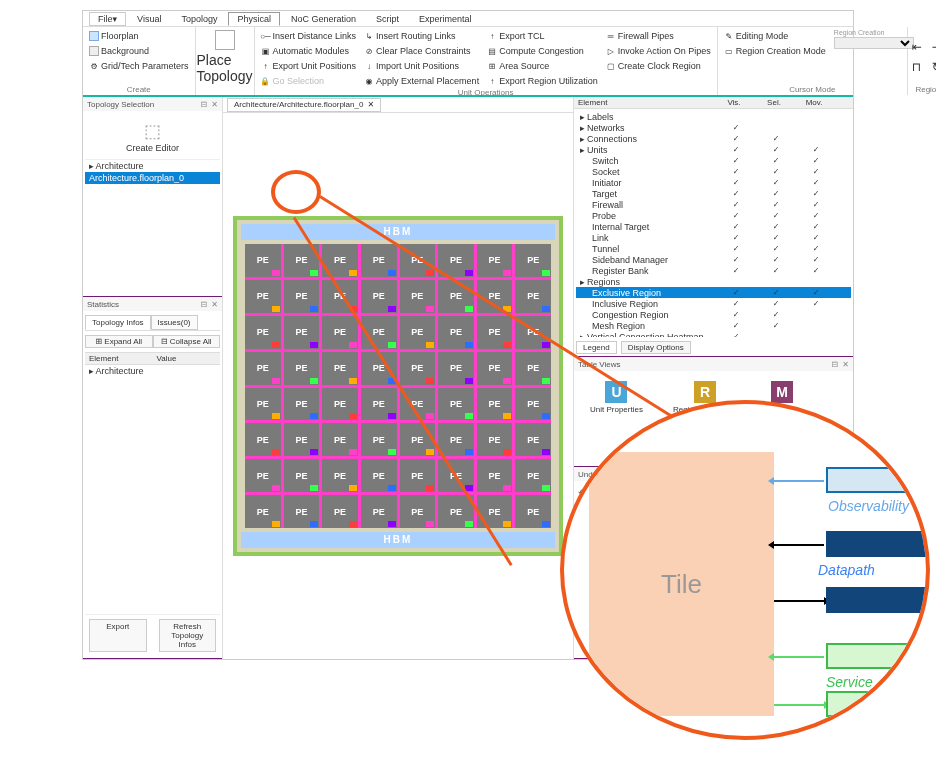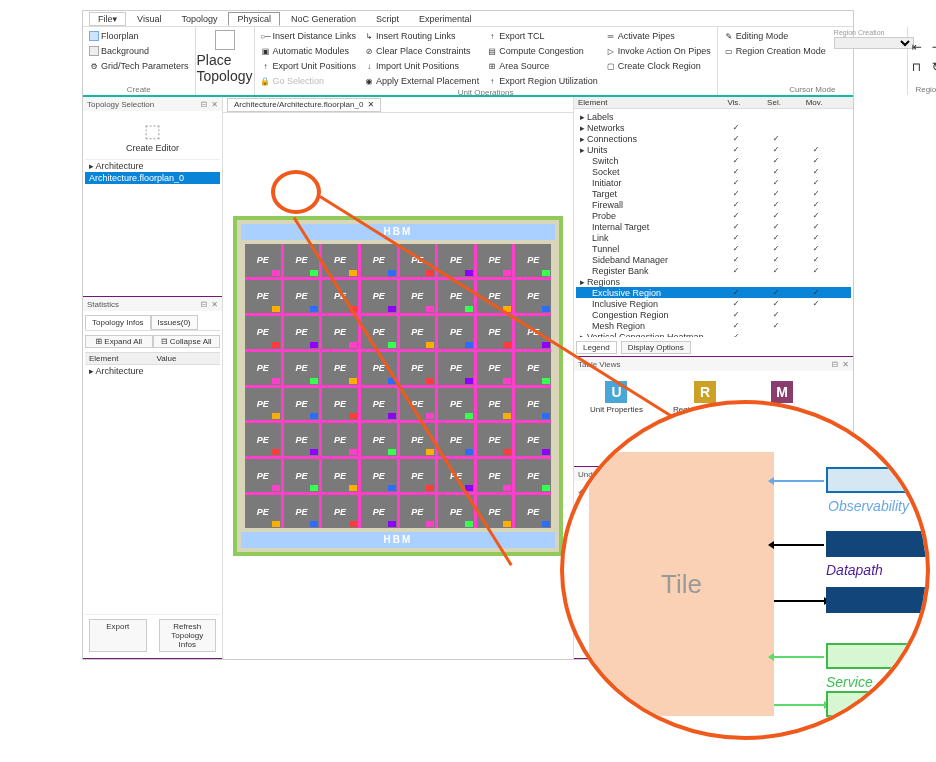--- a/index.html
+++ b/index.html
@@ -55,21 +55,21 @@
   .bottom-btn { flex:1; text-align:center; border:1px solid #ccc; background:#f8f8f8; padding:2px 2px; font-size:8px; }
 
   
   .doc-tab-row { height: 16px; display: flex; align-items: center; border-bottom: 1px solid #ddd; padding-left: 4px; }
   .doc-tab { padding: 0 6px; height: 14px; border:1px solid #ccc; display: flex; align-items: center; gap: 4px; background: #fff; font-size: 8px; }
   .canvas-area { flex:1; display:flex; align-items:center; justify-content:center; background:#fff; position: relative; padding: 10px 0; }
   .chip { width: 330px; height: 340px; position: relative; background:#d9d5b8; border:4px solid #8fca5b; display:flex; align-items:center; justify-content:center; }
   .hbm-bar { position:absolute; left:4px; right:4px; height:16px; background:#a9d0ff; color:#fff; text-align:center; font-weight:600; font-size:10px; line-height:16px; letter-spacing:2px; }
   .hbm-top { top:4px; }
   .hbm-bot { bottom:4px; }
-  .grid { position:absolute; top:24px; bottom:24px; left:8px; right:8px; display:grid; grid-template-columns:repeat(8,1fr); grid-template-rows:repeat(8,1fr); gap:3px; background:#ff3ec9; padding:0;font-style:italic; }
+  .grid { position:absolute; top:24px; bottom:24px; left:8px; right:8px; display:grid; grid-template-columns:repeat(8,1fr); grid-template-rows:repeat(8,1fr); gap:3px; background:#ff3ec9; padding:0; }
   .pe { background:#7a7a7a; color:#fff; font-weight:600; font-size:9px; display:flex; align-items:center; justify-content:center; position: relative; }
   .pe::after{ content:""; position:absolute; right:1px; bottom:1px; width:8px; height:6px;}
   .pe.c0::after{ background:#ff3ec9;} .pe.c1::after{ background:#37ff4e;} .pe.c2::after{ background:#ffae00;}
   .pe.c3::after{ background:#2e6cff;} .pe.c4::after{ background:#ff3c3c;} .pe.c5::after{ background:#8f00ff;}
 
   
   .elem-header { display:flex; background:#f0f0f0; border-bottom:1px solid #ddd; }
   .elem-header div { padding:1px 4px; font-size:8px; }
   .elem-col-name { width: 140px; }
   .elem-col-ch { width: 40px; text-align:center; }
@@ -206,21 +206,21 @@
               <span>Area Source</span>
             </div>
           <div class="ribbon-btn">
               <span class="ico">↑</span>
               <span>Export Region Utilization</span>
             </div>
         </div>
         <div class="ribbon-col">
           <div class="ribbon-btn">
               <span class="ico">═</span>
-              <span>Activate Pipes</span>
+              <span>Firewall Pipes</span>
             </div>
           <div class="ribbon-btn">
               <span class="ico">▷</span>
               <span>Invoke Action On Pipes</span>
             </div>
           <div class="ribbon-btn">
               <span class="ico">▢</span>
               <span>Create Clock Region</span>
             </div>
         </div>
@@ -612,21 +612,21 @@
     <div class="tile-rect">
         <span>Tile</span>
       </div>
 
     <div class="arrow lft" style="left:210px;top:76px;width:50px;background:#67a8e6;color:#67a8e6;"></div>
     <div class="conn-box" style="left:262px;top:63px;width:120px;background:#d5e7f2;border:2px solid #106fae;"></div>
     <div class="conn-label" style="left:264px;top:94px;color:#67a8e6">Observability</div>
 
     <div class="arrow lft" style="left:210px;top:140px;width:50px;background:#000;color:#000;"></div>
     <div class="conn-box" style="left:262px;top:127px;width:120px;background:#12467a"></div>
-    <div class="conn-label" style="left:262px;top:158px;color:#4c1d95">Datapath</div>
+    <div class="conn-label" style="left:254px;top:158px;color:#3b82f6">Datapath</div>
     <div class="arrow rgt" style="left:210px;top:196px;width:50px;background:#000;color:#000;"></div>
     <div class="conn-box" style="left:262px;top:183px;width:120px;background:#12467a"></div>
 
     <div class="arrow lft" style="left:210px;top:252px;width:50px;background:#5bd96a;color:#5bd96a;"></div>
     <div class="conn-box" style="left:262px;top:239px;width:120px;background:#d7f7d2;border:2px solid #3fb84a;"></div>
     <div class="conn-label" style="left:262px;top:270px;color:#3cc251">Service</div>
     <div class="arrow rgt" style="left:210px;top:300px;width:50px;background:#5bd96a;color:#5bd96a;"></div>
     <div class="conn-box" style="left:262px;top:287px;width:120px;background:#d7f7d2;border:2px solid #3fb84a;"></div>
   </div>
 </div>

